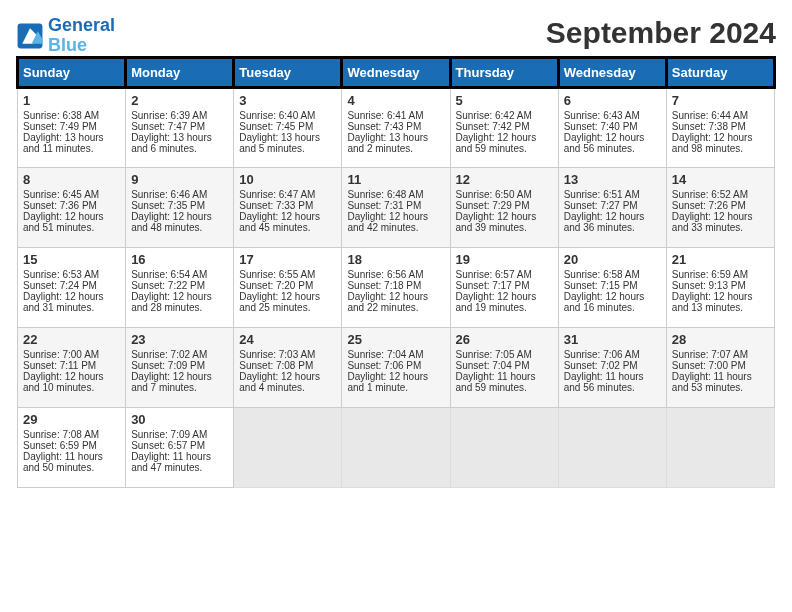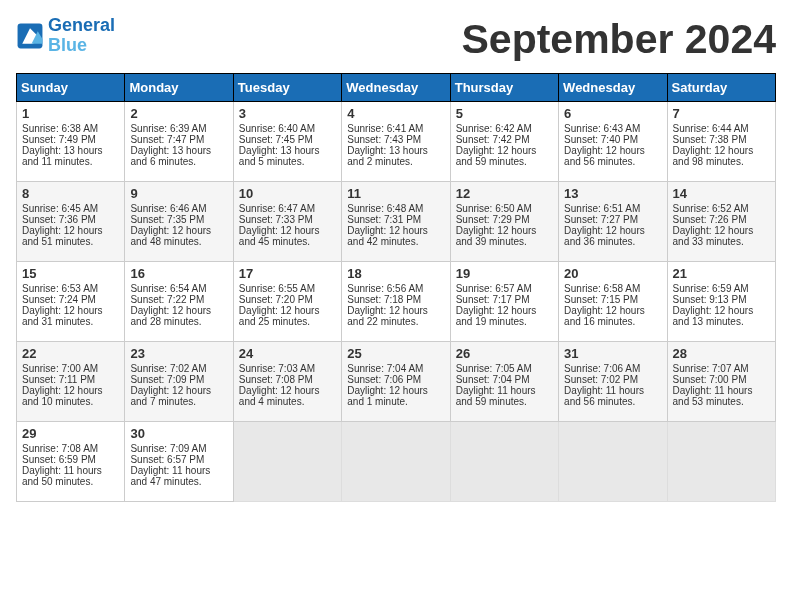--- a/index.html
+++ b/index.html
@@ -7,21 +7,20 @@
       font-family: Arial, sans-serif;
       background: #fff;
       width: 792px;
       min-height: 612px;
       padding: 16px;
     }
     .header {
       display: flex;
       justify-content: space-between;
       align-items: flex-start;
-      margin-bottom: 10px;
     }
     .logo {
       display: flex;
       align-items: center;
       gap: 4px;
     }
     .logo-text {
       font-size: 18px;
       font-weight: bold;
       color: #333;
@@ -31,41 +30,41 @@
       color: #1a6db5;
     }
     .logo-icon {
       width: 28px;
       height: 28px;
     }
     .title-block {
       text-align: right;
     }
     .calendar-title {
-      font-size: 41px;
+      font-size: 30px;
       font-weight: bold;
       color: #333;
     }
     .calendar-subtitle {
       font-size: 14px;
       color: #555;
     }
     table {
       width: 100%;
       border-collapse: collapse;
       table-layout: fixed;
     }
     thead tr th {
       background-color: #1a6db5;
       color: #fff;
       font-size: 13px;
       font-weight: bold;
       padding: 6px 4px;
       text-align: left;
-      border: 1px solid #000000;
+      border: 3px solid #000000;
     }
     tbody tr td {
       vertical-align: top;
       padding: 4px 5px;
       font-size: 10px;
       color: #333;
       border: 1px solid #ccc;
       height: 80px;
       background: #fff;
     }

